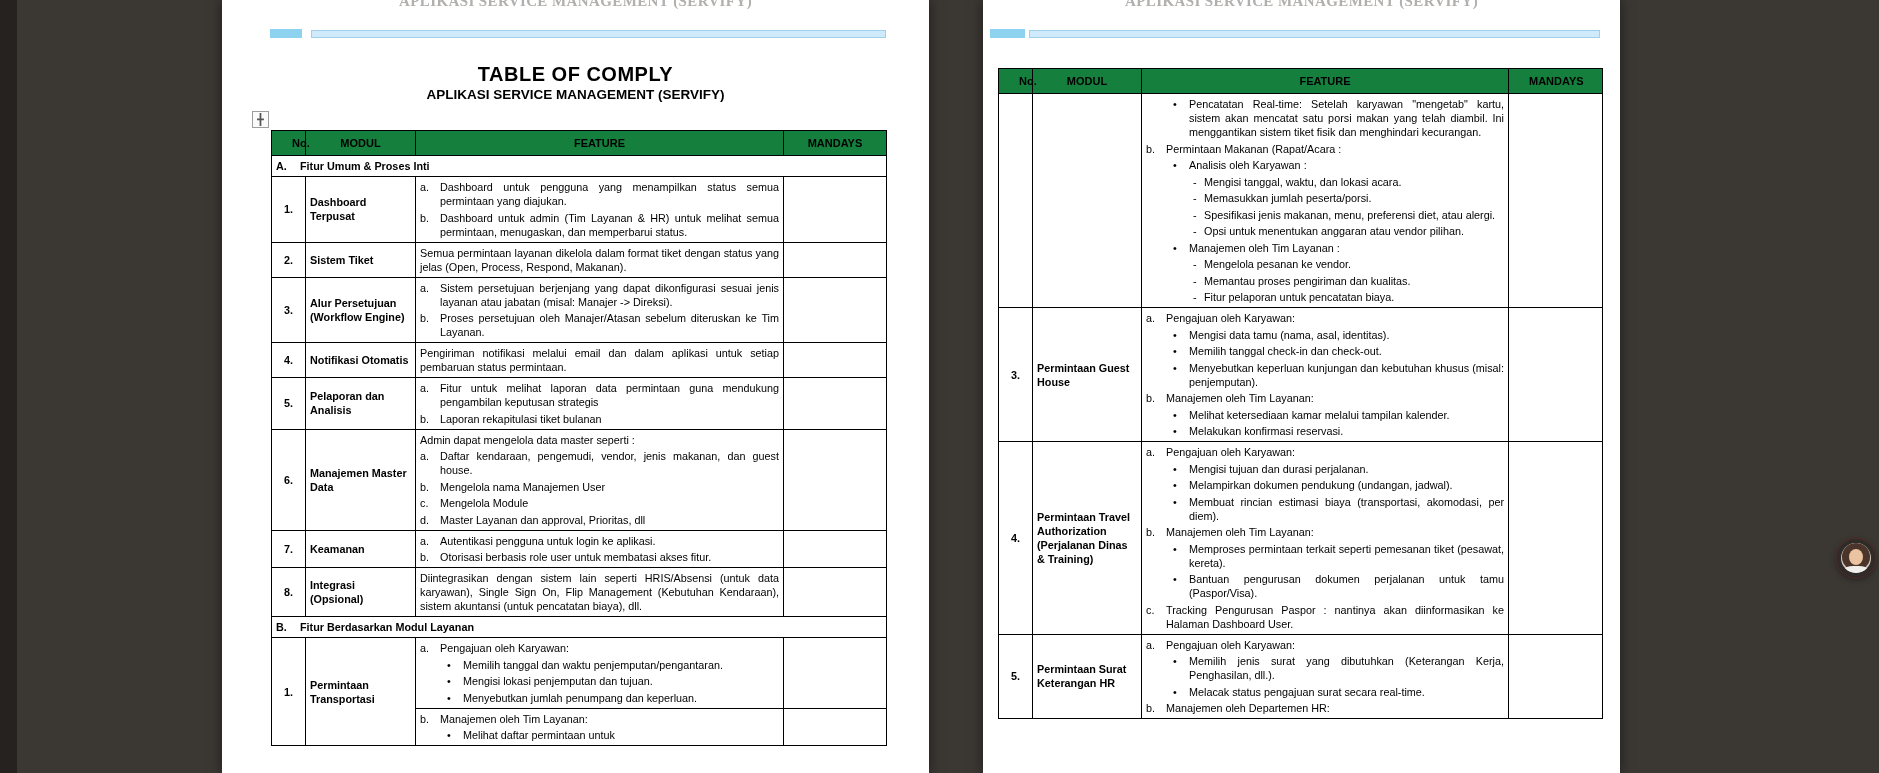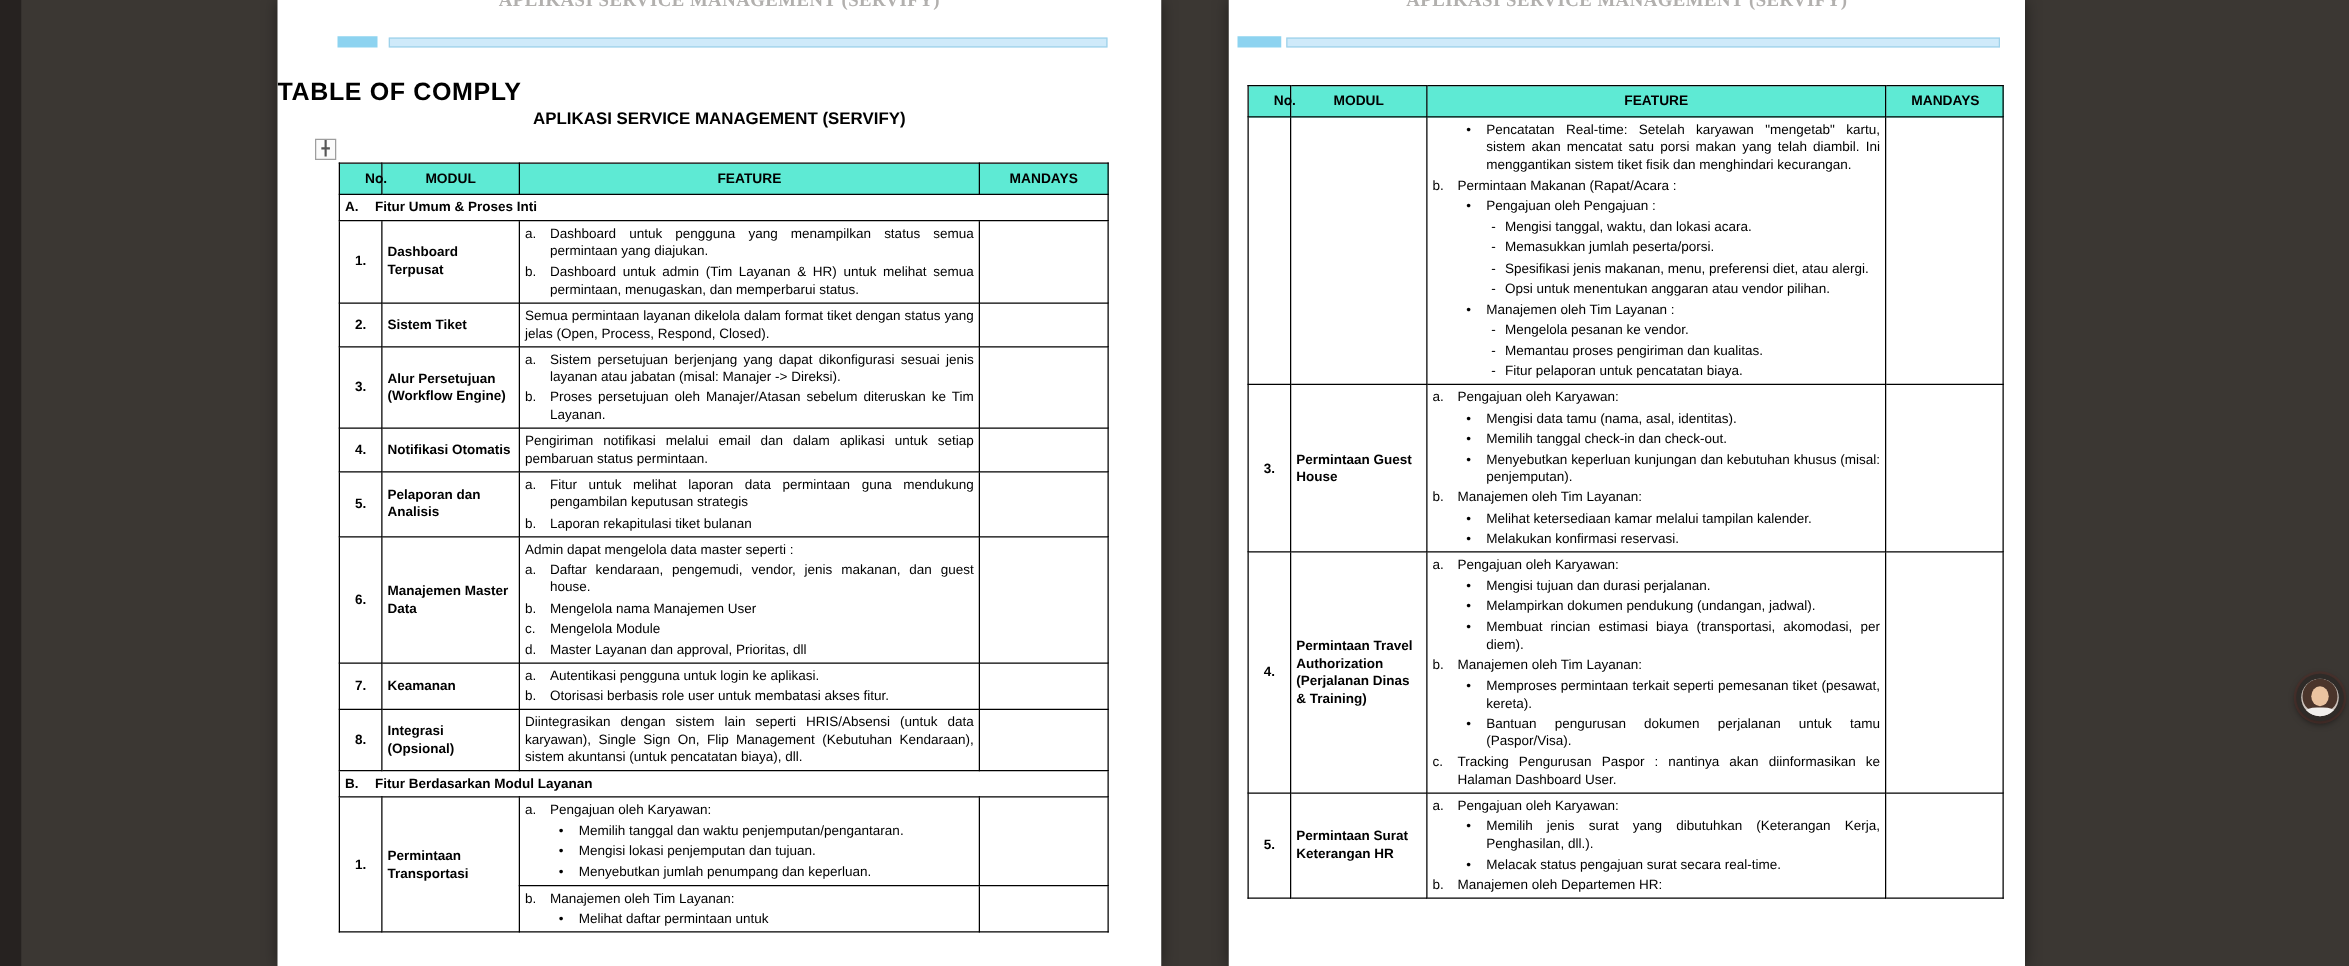--- a/index.html
+++ b/index.html
@@ -16,31 +16,31 @@
   .runhead{position:absolute;top:-7px;left:0;right:0;text-align:center;white-space:nowrap;
     font-family:"Liberation Serif","DejaVu Serif",serif;font-weight:bold;font-size:15px;
     color:#b2b0ae;letter-spacing:.4px;}
   .bar{position:absolute;}
   .bar-short{top:29px;height:9px;background:#8dd3f0;}
   .bar-long{top:30px;height:6px;background:#cfeafa;border:1px solid #9fd2ea;}
   .page-left .bar-short{left:48px;width:32px;}
   .page-left .bar-long{left:89px;width:573px;}
   .page-right .bar-short{left:7px;width:35px;}
   .page-right .bar-long{left:46px;width:569px;}
-  .doc-title{margin-top:63px;font-weight:bold;font-size:20px;
+  .doc-title{margin-top:63px;text-align:center;font-weight:bold;font-size:20px;
     letter-spacing:.5px;color:#000;line-height:23px;}
   .doc-subtitle{text-align:center;font-weight:bold;font-size:13.5px;line-height:17px;color:#000;}
   .table-handle{position:absolute;left:30px;top:111px;width:15px;height:15px;
     border:1px solid #9e9e9e;background:#fbfbfb;color:#555;
     font-size:11px;line-height:15px;text-align:center;cursor:move;}
   table.comply-table{border-collapse:collapse;table-layout:fixed;color:#000;
     font-size:10.8px;line-height:14px;}
   table.left-table{margin:27px 0 0 49px;width:615px;}
   table.right-table{margin:68px 0 0 15px;width:604px;}
-  .comply-table th{background:#5eead4;border:1px solid #000;font-size:11px;font-weight:bold;
+  .comply-table th{background:#15803d;border:1px solid #000;font-size:11px;font-weight:bold;
     text-align:center;padding:5px 20px;}
   .comply-table td{border:1px solid #000;vertical-align:middle;padding:3px 4px;}
   .cell-no{text-align:center;font-weight:bold;}
   .cell-modul{font-weight:bold;margin-top:19px;}
   .cell-section{font-weight:bold;padding:4px 4px 4px 7px;margin-left:48px;}
   .sec-label{display:inline-block;width:24px;}
   .cell-feature{vertical-align:top;padding:3px 5px 2px 6px;}
   .it{margin-bottom:2.5px;}
   .it:last-child{margin-bottom:0;}
   .it-para{display:block;text-align:justify;}
@@ -102,21 +102,21 @@
               <span class="marker">b.</span>
               <span class="txt">Dashboard untuk admin (Tim Layanan &amp; HR) untuk melihat semua permintaan, menugaskan, dan memperbarui status.</span>
             </div>
           </td>
           <td class="cell-mandays"></td>
         </tr>
         <tr>
           <td class="cell-no">2.</td>
           <td class="cell-modul">Sistem Tiket</td>
           <td class="cell-feature">
-            <div class="it it-para">Semua permintaan layanan dikelola dalam format tiket dengan status yang jelas (Open, Process, Respond, Closed).</div>
+            <div class="it it-para">Semua permintaan layanan dikelola dalam format tiket dengan status yang jelas (Open, Process, Respond, Makanan).</div>
           </td>
           <td class="cell-mandays"></td>
         </tr>
         <tr>
           <td class="cell-no">3.</td>
           <td class="cell-modul">Alur Persetujuan (Workflow Engine)</td>
           <td class="cell-feature">
             <div class="it it-alpha">
               <span class="marker">a.</span>
               <span class="txt">Sistem persetujuan berjenjang yang dapat dikonfigurasi sesuai jenis layanan atau jabatan (misal: Manajer -&gt; Direksi).</span>
@@ -268,21 +268,21 @@
             <div class="it it-bullet">
               <span class="marker">•</span>
               <span class="txt">Pencatatan Real-time: Setelah karyawan "mengetab" kartu, sistem akan mencatat satu porsi makan yang telah diambil. Ini menggantikan sistem tiket fisik dan menghindari kecurangan.</span>
             </div>
             <div class="it it-alpha">
               <span class="marker">b.</span>
               <span class="txt">Permintaan Makanan (Rapat/Acara :</span>
             </div>
             <div class="it it-bullet">
               <span class="marker">•</span>
-              <span class="txt">Pengajuan oleh Pengajuan :</span>
+              <span class="txt">Analisis oleh Karyawan :</span>
             </div>
             <div class="it it-dash">
               <span class="marker">-</span>
               <span class="txt">Mengisi tanggal, waktu, dan lokasi acara.</span>
             </div>
             <div class="it it-dash">
               <span class="marker">-</span>
               <span class="txt">Memasukkan jumlah peserta/porsi.</span>
             </div>
             <div class="it it-dash">

